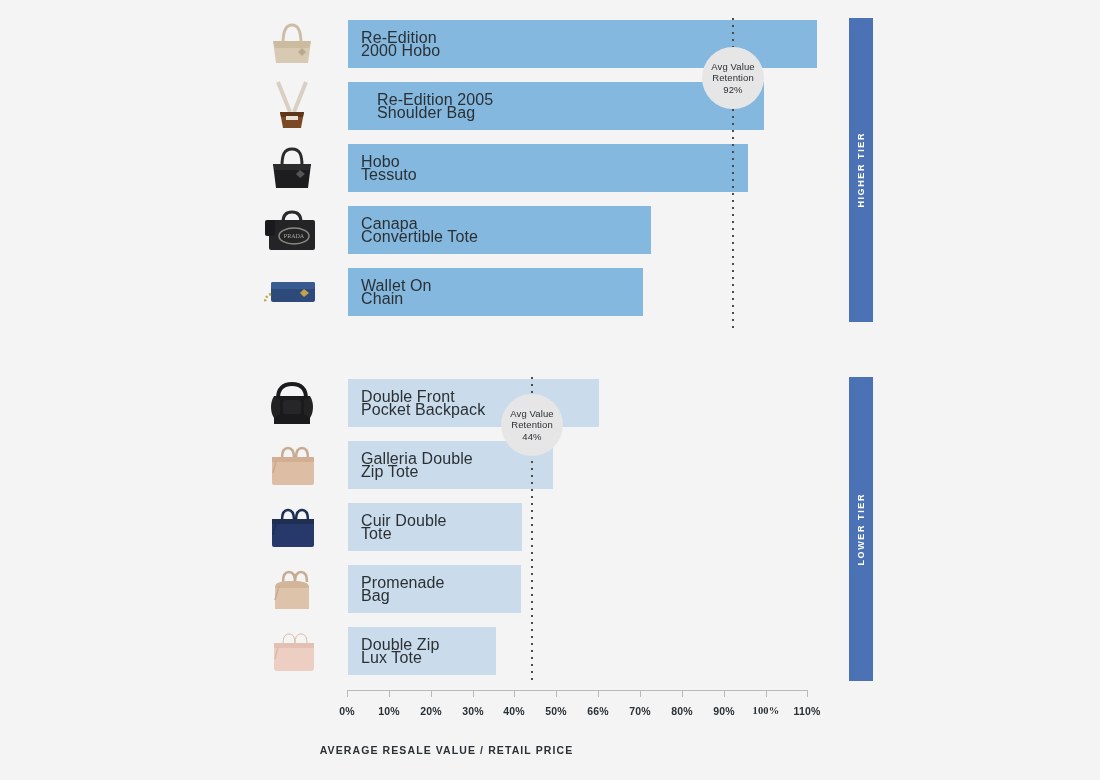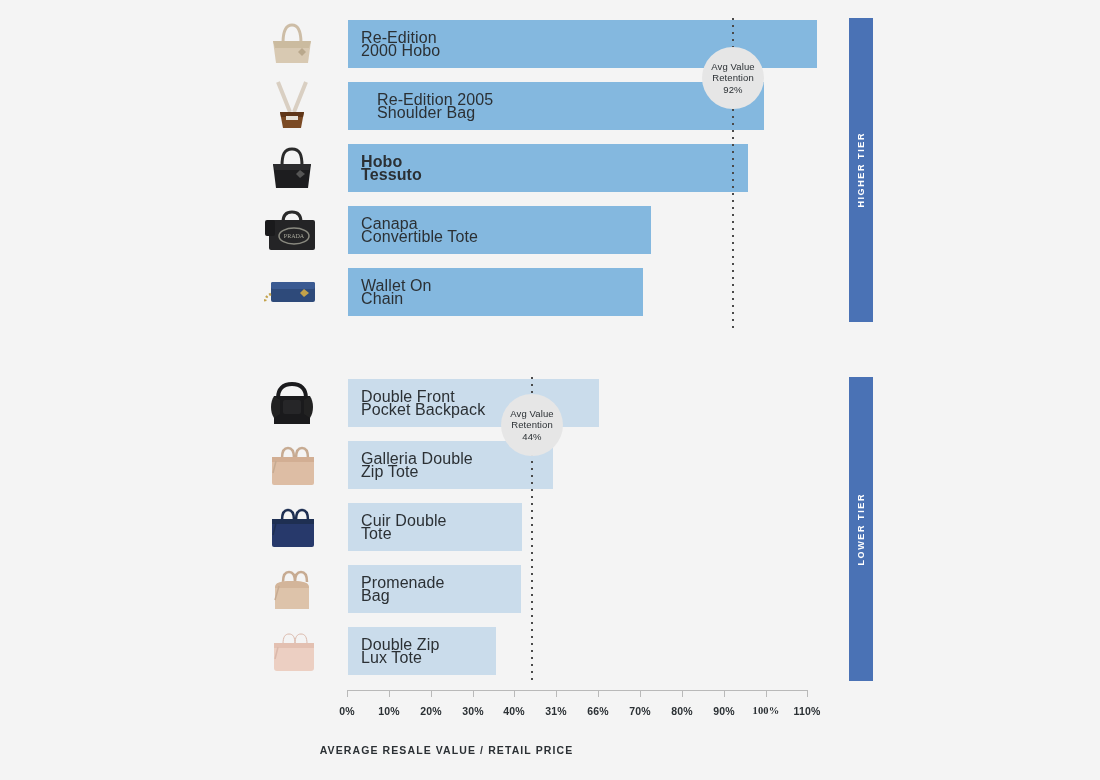--- a/index.html
+++ b/index.html
@@ -162,21 +162,21 @@
 Shoulder Bag</div>
       <div class="thumb" style="top: 137px;">
         <svg width="56" height="52" viewBox="0 0 56 52">
           <path d="M18 24c0-11 2-17 10-17s10 6 10 17" fill="none" stroke="#2a2a2a" stroke-width="3"></path>
           <path d="M9 22h38l-3 24H12z" fill="#1d1d1f"></path>
           <path d="M9 22h38l-2 6H11z" fill="#2c2c2e"></path>
           <path d="M36 28l5 4-5 4-4-4z" fill="#555"></path>
         </svg>
       </div>
       <div class="bar high" style="top: 144px; width: 400px;"></div>
-      <div class="bar-label" style="top: 168px; left: 361px; transform: translateY(-50%); position: absolute; font-weight: bold;">Hobo
+      <div class="bar-label" style="top: 168px; left: 361px; transform: translateY(-50%); position: absolute;">Hobo
 Tessuto</div>
       <div class="thumb" style="top: 199px;">
         <svg width="62" height="52" viewBox="0 0 62 52">
           <path d="M22 18c0-7 3-10 9-10s9 3 9 10" fill="none" stroke="#2a2a2a" stroke-width="3"></path>
           <rect x="8" y="16" width="46" height="30" rx="2" fill="#242426"></rect>
           <rect x="4" y="16" width="10" height="16" rx="2" fill="#1a1a1c"></rect>
           <ellipse cx="33" cy="32" rx="15" ry="8" fill="none" stroke="#8a8a80" stroke-width="1.5"></ellipse>
           <text x="33" y="34" font-size="6" fill="#a8a89c" text-anchor="middle" font-family="Liberation Serif, serif">PRADA</text>
         </svg>
       </div>
@@ -280,21 +280,21 @@
         <div class="axis-tick-label" style="left: 347px;">0%</div>
         <div class="axis-tick" style="left: 389px;"></div>
         <div class="axis-tick-label" style="left: 389px;">10%</div>
         <div class="axis-tick" style="left: 431px;"></div>
         <div class="axis-tick-label" style="left: 431px;">20%</div>
         <div class="axis-tick" style="left: 473px;"></div>
         <div class="axis-tick-label" style="left: 473px;">30%</div>
         <div class="axis-tick" style="left: 514px;"></div>
         <div class="axis-tick-label" style="left: 514px;">40%</div>
         <div class="axis-tick" style="left: 556px;"></div>
-        <div class="axis-tick-label" style="left: 556px;">31%</div>
+        <div class="axis-tick-label" style="left: 556px;">50%</div>
         <div class="axis-tick" style="left: 598px;"></div>
         <div class="axis-tick-label" style="left: 598px;">66%</div>
         <div class="axis-tick" style="left: 640px;"></div>
         <div class="axis-tick-label" style="left: 640px;">70%</div>
         <div class="axis-tick" style="left: 682px;"></div>
         <div class="axis-tick-label" style="left: 682px;">80%</div>
         <div class="axis-tick" style="left: 724px;"></div>
         <div class="axis-tick-label" style="left: 724px; text-align: center;">90%</div>
         <div class="axis-tick" style="left: 766px;"></div>
         <div class="axis-tick-label" style="left: 766px; font-family: Liberation Serif, serif;">100%</div>

